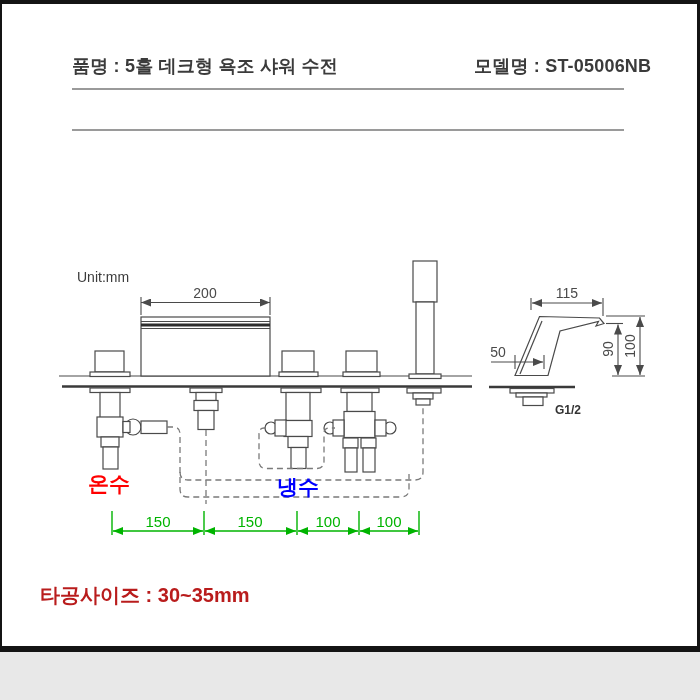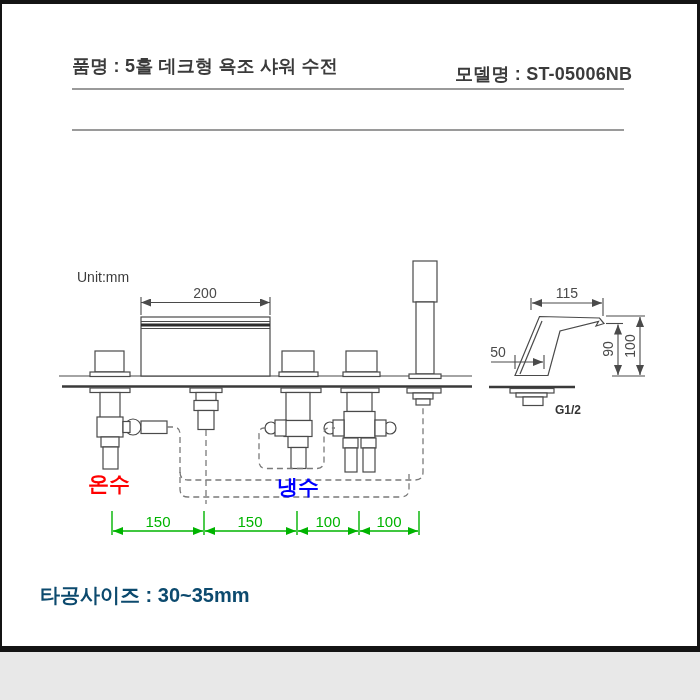--- a/index.html
+++ b/index.html
@@ -8,42 +8,42 @@
     box-sizing:border-box;
     border-top:4px solid #141414;border-bottom:6px solid #141414;
     border-left:2px solid #141414;border-right:3px solid #141414;
     overflow:hidden;
     font-family:"Liberation Sans", sans-serif;
     color:#3b3b3b;
   }
   .abs{position:absolute;}
   .hdr-text{font-size:18px;font-weight:bold;letter-spacing:0.2px;color:#3b3b3b;white-space:nowrap;}
   .hline{position:absolute;height:2px;background:#9a9a9a;}
-  .footer-text{font-size:20px;font-weight:bold;color:#0c4a6e;white-space:nowrap;}
+  .footer-text{font-size:20px;font-weight:bold;color:#b91c1c;white-space:nowrap;}
   svg text{font-family:"Liberation Sans", sans-serif;}
   .dim-num{font-size:14px;fill:#4a4a4a;}
   .green-num{font-size:15px;fill:#00b400;}
   .hot-label{font-size:21px;font-weight:bold;fill:#ff0000;}
   .cold-label{font-size:21px;font-weight:bold;fill:#0000ff;}
   .unit{font-size:14px;fill:#3b3b3b;}
   .thread{font-size:12px;fill:#333;font-weight:bold;}
   .ln{stroke:#4a4a4a;stroke-width:1.2;fill:none;}
   .lnthick{stroke:#3a3a3a;stroke-width:2.6;fill:none;}
   .shape{stroke:#4a4a4a;stroke-width:1.2;fill:#ffffff;}
   .dim{stroke:#4a4a4a;stroke-width:1.1;fill:none;}
   .gdim{stroke:#00b400;stroke-width:1.4;fill:none;}
   .dash{stroke:#7a7a7a;stroke-width:1.3;fill:none;stroke-dasharray:6 4;}
 </style>
 </head>
 <body>
 
 <div class="frame">
 
   <div class="abs hdr-text" style="left:70px;top:50px;">품명 : 5홀 데크형 욕조 샤워 수전</div>
-  <div class="abs hdr-text" style="left:453px;top:50px;margin-top:8px;">모델명 : ST-05006NB</div>
+  <div class="abs hdr-text" style="left:472px;top:50px;">모델명 : ST-05006NB</div>
   <div class="hline" style="left:70px;top:84px;width:552px;"></div>
   <div class="hline" style="left:70px;top:125px;width:552px;"></div>
 
   <svg class="abs" style="left:0;top:0;" width="700" height="700" viewBox="0 0 700 700">
     <defs>
       <marker id="arrgray" markerWidth="11" markerHeight="8" refX="10" refY="4" orient="auto-start-reverse" markerUnits="userSpaceOnUse">
         <path d="M0,0 L10,4 L0,8 Z" fill="#4a4a4a"></path>
       </marker>
       <marker id="arrgreen" markerWidth="11" markerHeight="8" refX="10" refY="4" orient="auto-start-reverse" markerUnits="userSpaceOnUse">
         <path d="M0,0 L10,4 L0,8 Z" fill="#00b400"></path>

